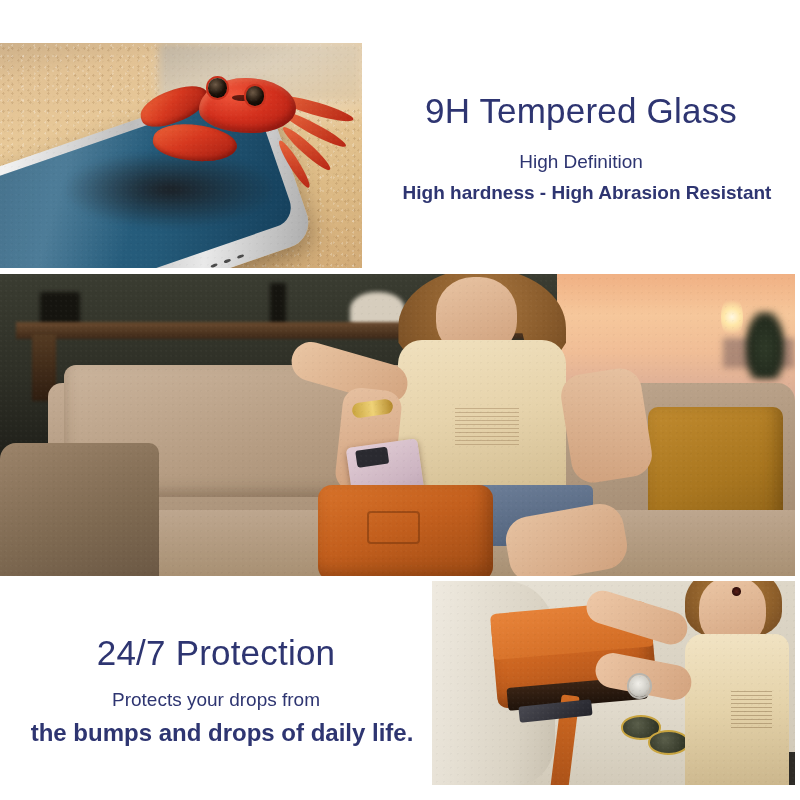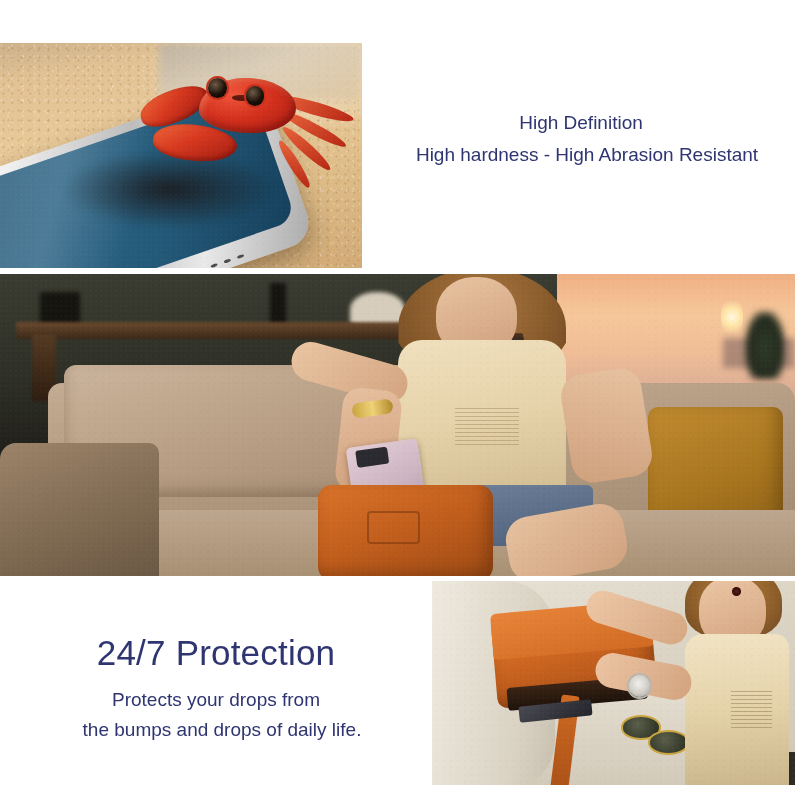--- a/index.html
+++ b/index.html
@@ -16,31 +16,31 @@
     background:#ffffff;
   }
 
   
   .txt-block { position:absolute; text-align:center; color:#2e3571; }
   .headline {
     font-size:35px; font-weight:400; letter-spacing:0.2px;
     line-height:1.1; white-space:nowrap;
   }
   .sub1 { font-size:19px; font-weight:400; line-height:1.35; }
-  .sub2 { font-size:19px; font-weight:400; line-height:1.35;margin-left:12px; }
+  .sub2 { font-size:19px; font-weight:700; line-height:1.35;margin-left:12px; }
 
   #top-text { left:362px; top:92px; width:438px; }
   #top-text .headline { font-size:35px; }
   #top-text .sub1 { margin-top:18px;text-align:center; }
   #top-text .sub2 { margin-top:6px; }
 
   #bottom-text { left:0px; top:634px; width:432px; }
   #bottom-text .headline { font-size:35px;text-align:center; }
   #bottom-text .sub1 { margin-top:14px; font-size:19px; }
-  #bottom-text .sub2 { margin-top:5px; font-size:19px; }
+  #bottom-text .sub2 { margin-top:5px; font-size:24px; }
 
   
   .panel { position:absolute; overflow:hidden; }
 
   
   #panel-crab { left:0px; top:43px; width:362px; height:225px; }
   .sand {
     position:absolute; inset:0;
     background:
       radial-gradient(ellipse 60% 40% at 80% 12%, rgba(255,255,255,0.55), rgba(255,255,255,0) 70%),
@@ -419,20 +419,21 @@
       <div class="crab-body">
         <div class="crab-mouth"></div>
       </div>
       <div class="crab-eye l"></div>
       <div class="crab-eye r"></div>
     </div>
     <div class="grain"></div>
   </div>
 
   <div class="txt-block" id="top-text">
+    <div class="headline">9H Tempered Glass</div>
     <div class="sub1">High Definition</div>
     <div class="sub2">High hardness - High Abrasion Resistant</div>
   </div>
 
   <div class="panel" id="panel-living">
     <div class="room-dark"></div>
     <div class="decor jar"></div>
     <div class="decor vase"></div>
     <div class="decor lamp"></div>
     <div class="shelf"></div>

